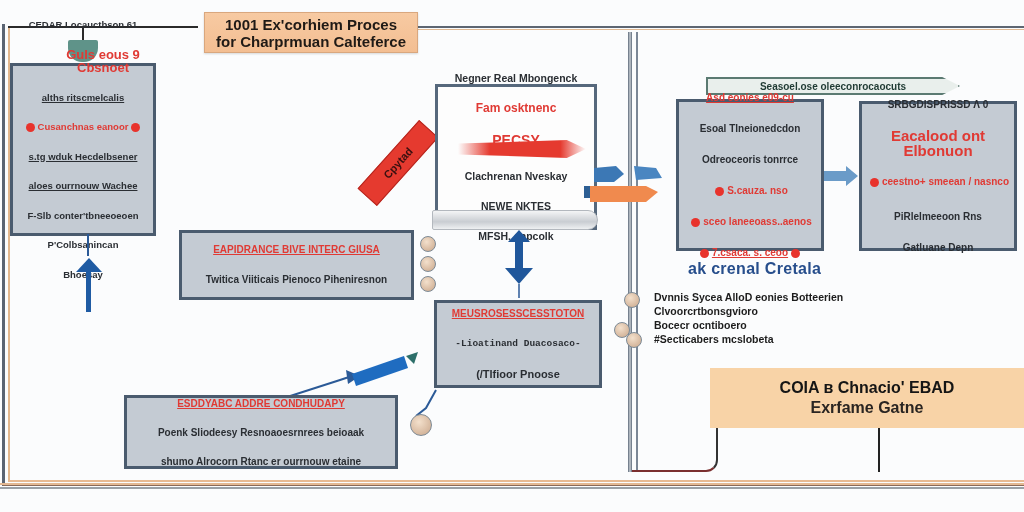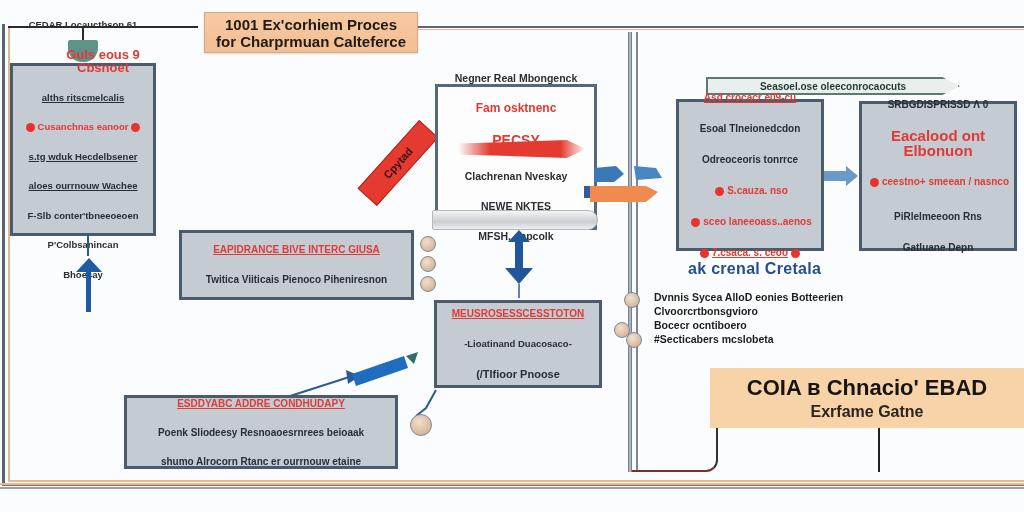--- a/index.html
+++ b/index.html
@@ -51,21 +51,21 @@
 
   .label-arrow { position: absolute; left: 706px; top: 77px; width: 254px; height: 18px;
     background: #e9efec; border: 2px solid #5b7a72; clip-path: polygon(0 0, 93% 0, 100% 50%, 93% 100%, 0 100%);
     display: flex; align-items: center; justify-content: center; font-size: 10px; font-weight: bold; color: #1f3a33; }
 
   .heading-blue { position: absolute; left: 688px; top: 260px; font-size: 16px; font-weight: bold; color: #274e8c; letter-spacing: .3px; }
   .list { position: absolute; left: 654px; top: 290px; font-size: 10.5px; line-height: 14px; font-weight: bold; color: #1c1c1c; }
 
   .callout { position: absolute; left: 710px; top: 368px; width: 314px; height: 60px;
     background: #f8d3a7; display: flex; flex-direction: column; align-items: center; justify-content: center; }
-  .callout .l1 { font-size: 22px; font-weight: bold; color: #151515; }
+  .callout .l1 { font-size: 16px; font-weight: bold; color: #151515; }
   .callout .l2 { font-size: 16px; font-weight: bold; color: #2a2522; margin-top: 2px; }
 </style>
 </head>
 <body>
 
 <div class="frame-outer"></div>
 <div class="frame-inner"></div>
 <div class="frame-top"></div>
 <div class="frame-top-r"></div>
 <div class="bottom-rule"></div>
@@ -130,21 +130,21 @@
   <div class="red-ul">EAPIDRANCE BIVE INTERC GIUSA</div>
   <div>Twitica Viiticais Pienoco Piheniresnon</div>
 </div>
 
 <div class="knob" style="left:420px;top:236px;"></div>
 <div class="knob" style="left:420px;top:256px;"></div>
 <div class="knob" style="left:420px;top:276px;"></div>
 
 <div class="box" style="left:434px;top:300px;width:168px;height:88px;font-size:10px;">
   <div class="red-ul">MEUSROSESSCESSTOTON</div>
-  <div style="font-size:9.5px;">-Lioatinand Duacosaco-</div>
+  <div style="font-size:9.5px;font-family:Liberation Mono, monospace;">-Lioatinand Duacosaco-</div>
   <div style="font-size:11px;">(/Tlfioor Pnoose</div>
 </div>
 <div class="knob" style="left:624px;top:292px;"></div>
 <div class="knob" style="left:614px;top:322px;"></div>
 <div class="knob" style="left:626px;top:332px;"></div>
 
 <svg style="position:absolute;left:280px;top:350px;" width="160" height="100">
   <polyline points="4,48 60,30 72,26" fill="none" stroke="#2b5a97" stroke-width="2"></polyline>
   <polygon points="66,20 80,26 68,34" fill="#2b5a97"></polygon>
   <polygon points="72,24 124,6 128,18 76,36" fill="#1f6cc0"></polygon>
@@ -155,21 +155,21 @@
 <div class="box" style="left:124px;top:395px;width:274px;height:74px;font-size:10px;line-height:13px;">
   <div class="red-ul">ESDDYABC ADDRE CONDHUDAPY</div>
   <div>Poenk Sliodeesy Resnoaoesrnrees beioaak</div>
   <div>shumo Alrocorn Rtanc er ourrnouw etaine</div>
 </div>
 <div class="knob" style="left:410px;top:414px;width:22px;height:22px;"></div>
 
 <div class="label-arrow">Seasoel.ose oleeconrocaocuts</div>
 
 <div class="box" style="left:676px;top:99px;width:148px;height:152px;font-size:10px;line-height:15px;">
-  <div class="red-ul">Asd crocacr e09-cu</div>
+  <div class="red-ul">Asd eonies e09-cu</div>
   <div>Esoal Tlneionedcdon</div>
   <div>Odreoceoris tonrrce</div>
   <div class="red"><span class="dot"></span><span>S.cauza. nso</span></div>
   <div class="red"><span class="dot"></span><span>sceo laneeoass..aenos</span></div>
   <div class="red-ul"><span class="dot"></span><span>7.csaca. s. ceoo</span><span class="dot"></span></div>
 </div>
 
 <svg style="position:absolute;left:824px;top:166px;" width="36" height="20">
   <polygon points="0,5 22,5 22,0 34,10 22,20 22,15 0,15" fill="#6a9bc8"></polygon>
 </svg>

